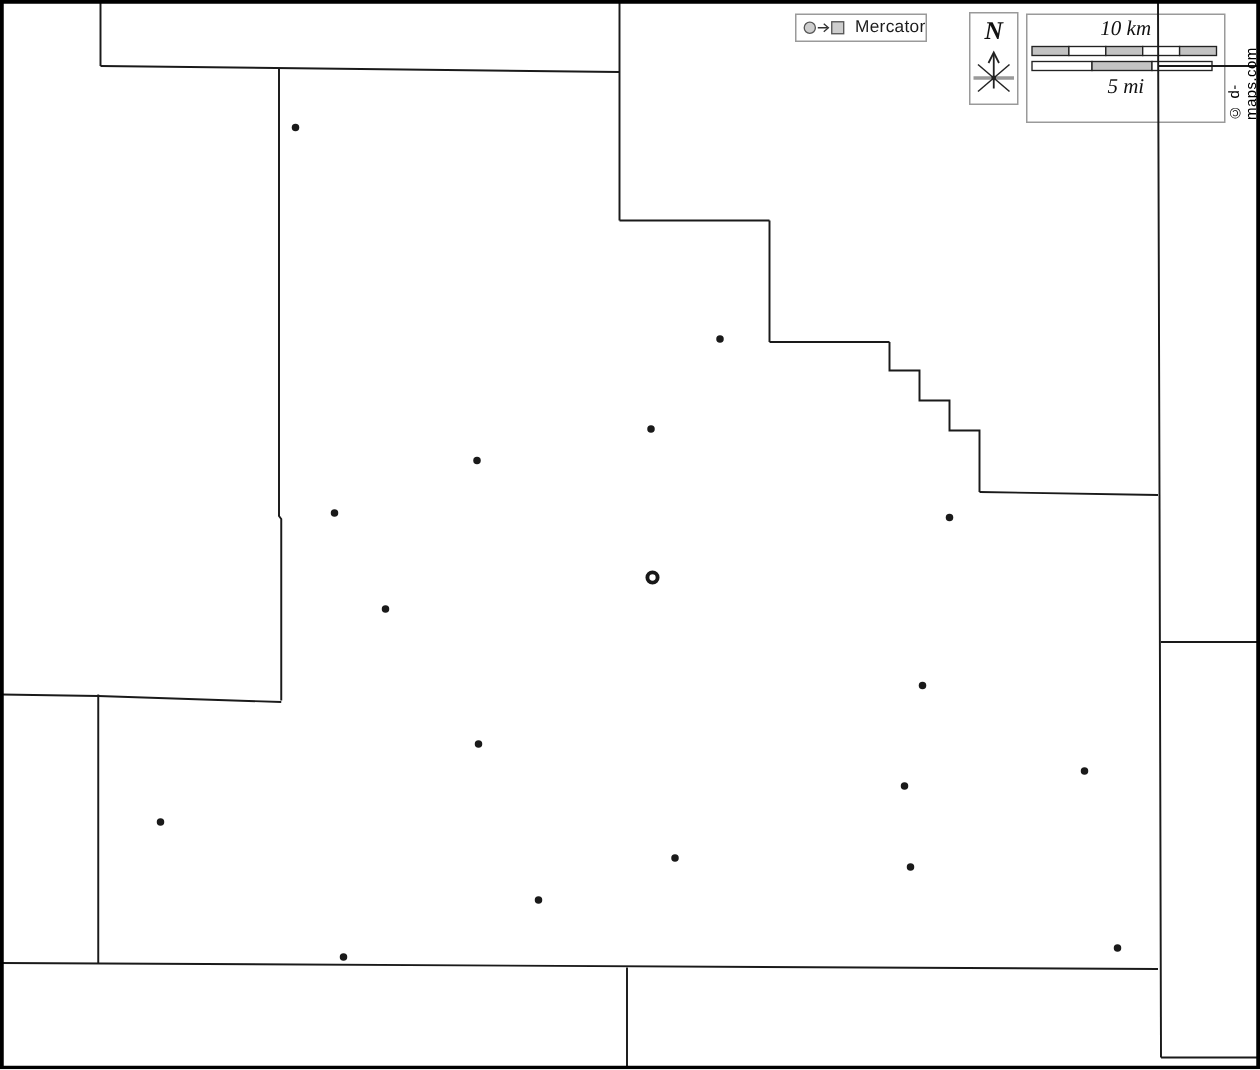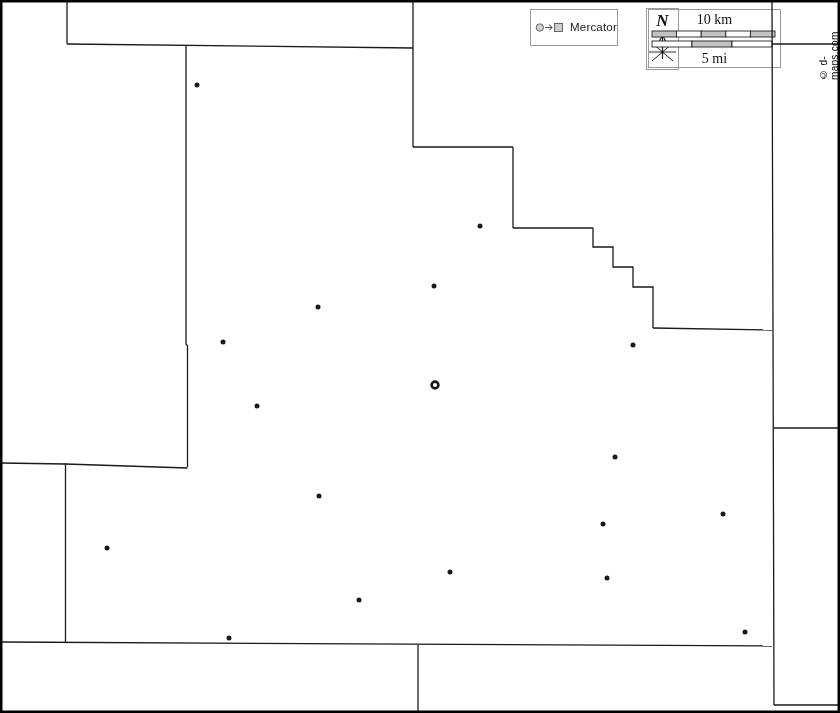--- a/index.html
+++ b/index.html
@@ -14,39 +14,39 @@
   #boundaries-svg{
     position:absolute;left:0;top:0;z-index:2;pointer-events:none;
   }
   .info-box{
     position:absolute;z-index:1;
     border:1px solid #9a9a9a;
     background:transparent;
     box-sizing:border-box;
   }
   .legend-box{
-    left:530px;top:9px;width:88px;height:37px;
+    left:530px;top:9px;width:88px;height:19px;
     display:flex;align-items:center;padding-left:4px;
   }
   .legend-label{
     font-size:11.5px;color:#1c1c1c;margin-left:4px;line-height:1;
     letter-spacing:0.2px;
   }
   .north-box{
     left:646px;top:8px;width:33px;height:62px;text-align:center;
   }
   .north-n{
     display:block;margin-top:2px;
     font-family:"Liberation Serif",serif;
     font-style:italic;font-weight:600;font-size:17px;color:#111;
     line-height:1.2;
   }
   .compass-svg{margin:0 auto;}
   .scale-box{
-    left:648px;top:9px;width:133px;height:59px;
+    left:684px;top:9px;width:133px;height:73px;font-style:italic;
   }
   .scale-label{
     position:absolute;left:0;width:100%;text-align:center;
     font-family:"Liberation Serif",serif;font-size:14px;color:#111;
     line-height:1;
   }
   .scale-km-label{top:3px;}
   .scale-mi-label{top:42px;}
   #km-bar{position:absolute;left:2px;top:20px;}
   #mi-bar{position:absolute;left:2px;top:30px;}

